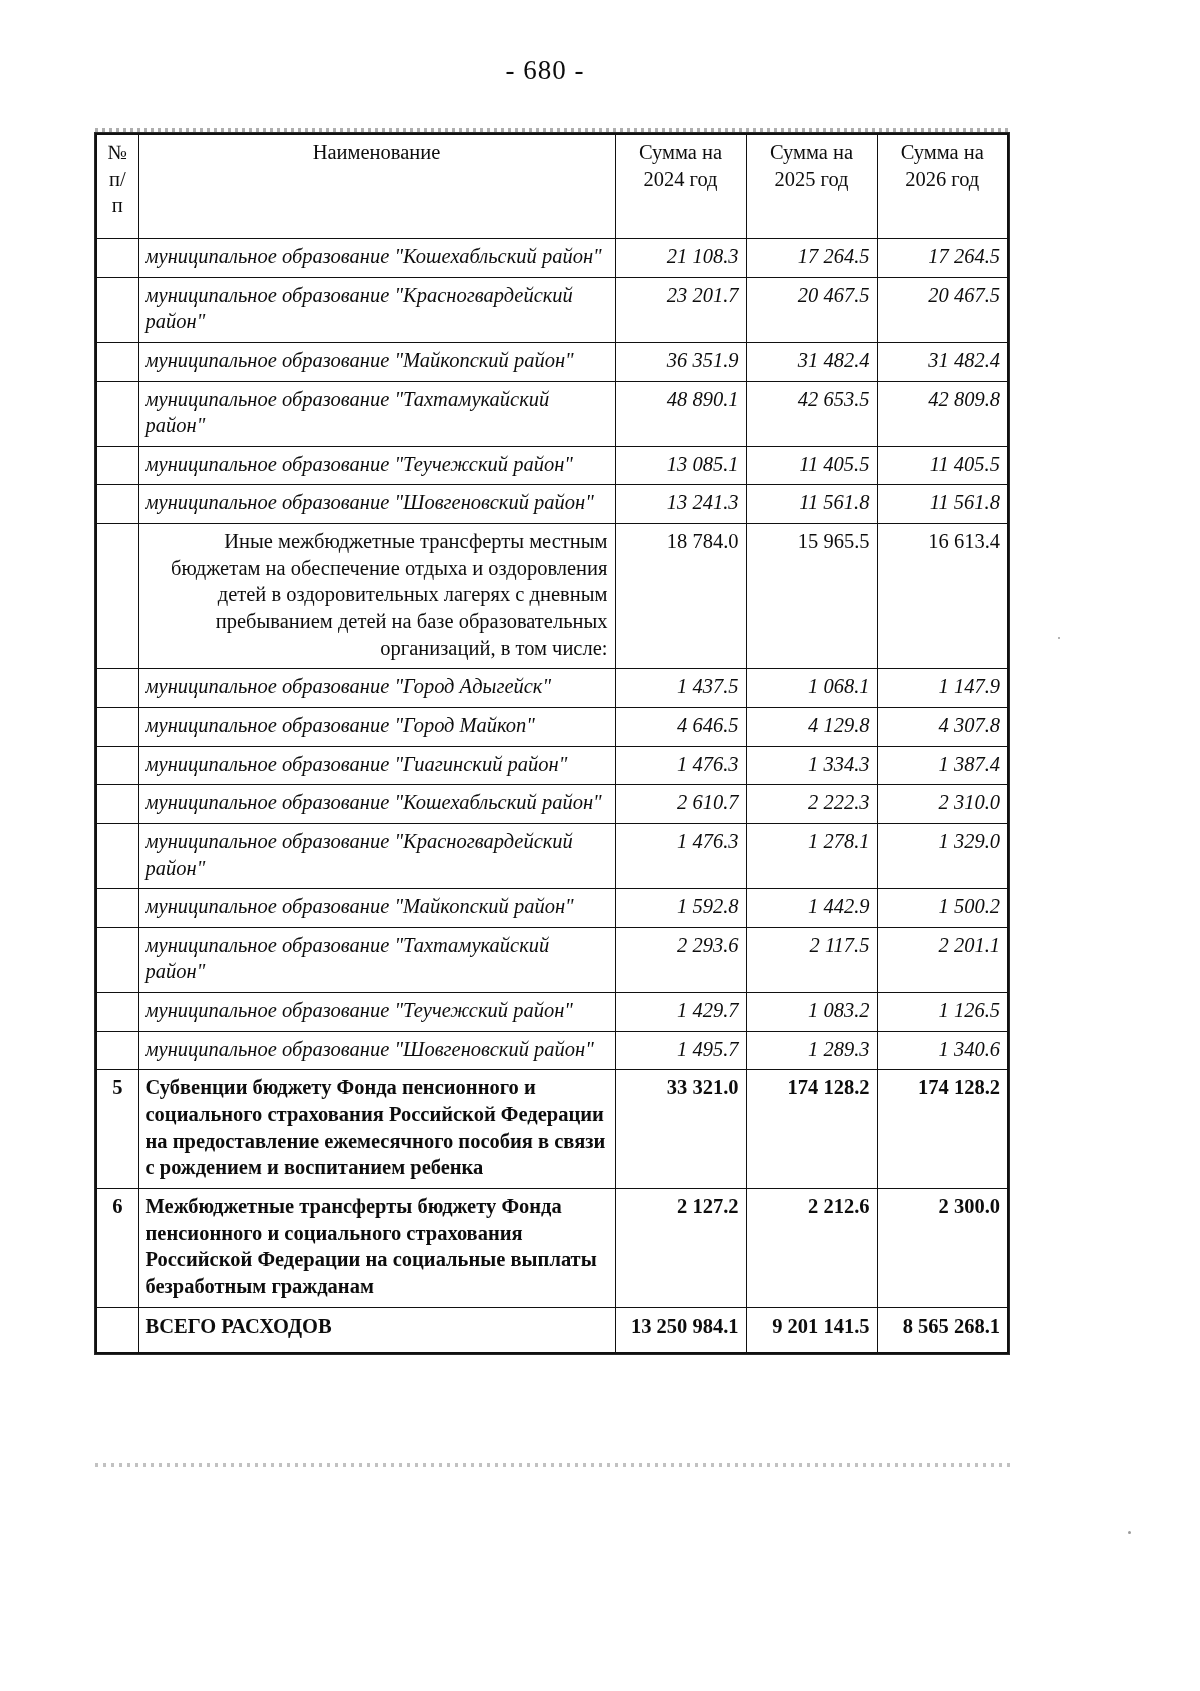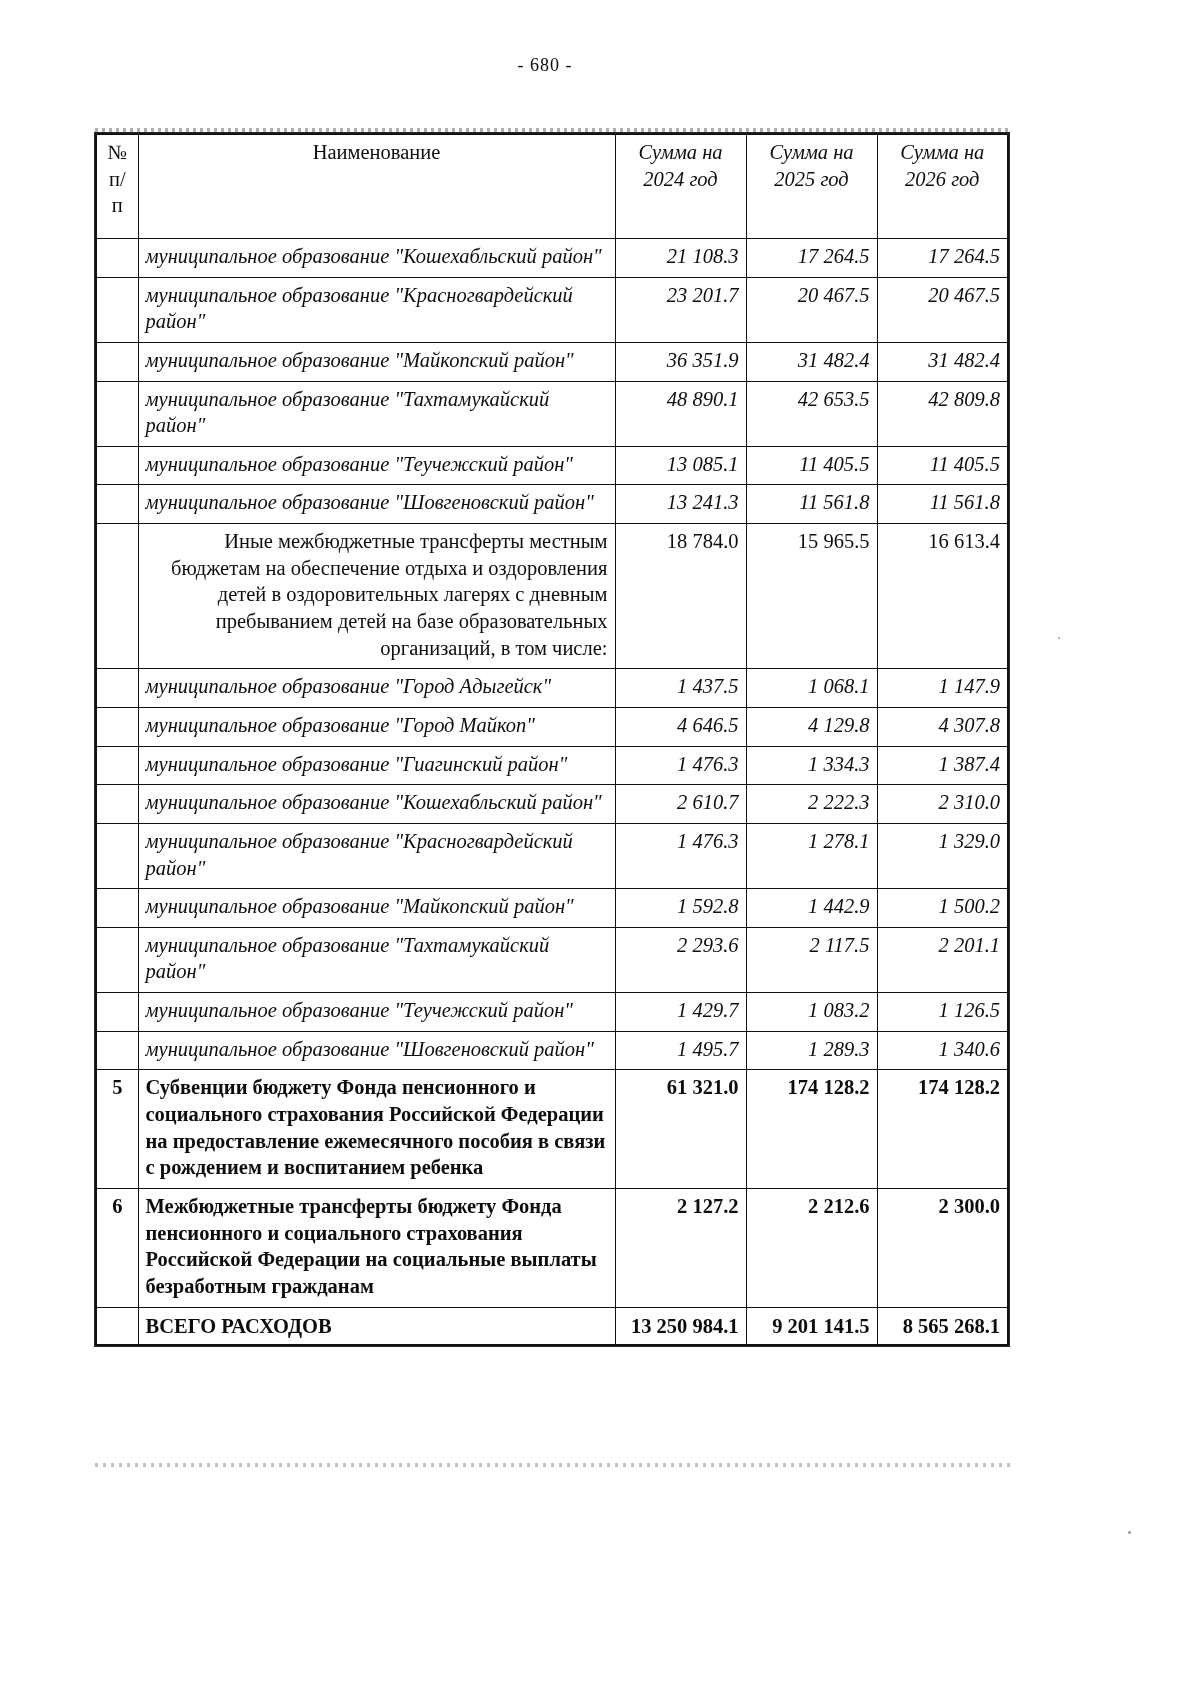--- a/index.html
+++ b/index.html
@@ -24,21 +24,21 @@
     height: 1691px;
     box-sizing: border-box;
   }
 
   .page-number {
     position: absolute;
     top: 55px;
     left: 0;
     width: 1090px;
     text-align: center;
-    font-size: 18px;
+    font-size: 27px;
     letter-spacing: 1px;
     font-family: "Liberation Serif", "DejaVu Serif", serif;
   }
 
   .table-wrap {
     position: absolute;
     left: 95px;
     top: 133px;
     width: 912px;
   }
@@ -78,21 +78,20 @@
     padding-bottom: 18px;
     font-size: 21px;
     line-height: 1.26;
     height: 92px;
   }
   .hdr-num {
     white-space: pre-line;
   }
   .hdr-sum {
     white-space: pre-line;
-    font-style: italic;
   }
 
   
   td.num {
     text-align: center;
     vertical-align: top;
     font-weight: bold;
     font-size: 21px;
     padding-top: 5px;
   }
@@ -125,21 +124,21 @@
   tr.bold td.num {
     font-weight: bold;
     font-style: normal;
   }
 
   tr.total td.name,
   tr.total td.val {
     font-weight: bold;
     font-style: normal;
   }
-  tr.total td { padding-top: 5px; padding-bottom: 5px; }
+  tr.total td { padding-top: 5px; padding-bottom: 13px; }
 
   
   .scan-edge {
     position: absolute;
     left: 95px;
     top: 128px;
     width: 915px;
     height: 5px;
     background: repeating-linear-gradient(90deg,
       rgba(60,60,60,0.55) 0px, rgba(60,60,60,0.55) 3px,
@@ -308,21 +307,21 @@
           <tr class="italic">
             <td class="num"></td>
             <td class="name">муниципальное образование "Шовгеновский район"</td>
             <td class="val">1 495.7</td>
             <td class="val">1 289.3</td>
             <td class="val">1 340.6</td>
           </tr>
           <tr class="bold">
             <td class="num">5</td>
             <td class="name">Субвенции бюджету Фонда пенсионного и социального страхования Российской Федерации на предоставление ежемесячного пособия в связи с рождением и воспитанием ребенка</td>
-            <td class="val">61 321.0</td>
+            <td class="val">33 321.0</td>
             <td class="val">174 128.2</td>
             <td class="val">174 128.2</td>
           </tr>
           <tr class="bold">
             <td class="num">6</td>
             <td class="name">Межбюджетные трансферты бюджету Фонда пенсионного и социального страхования Российской Федерации на социальные выплаты безработным гражданам</td>
             <td class="val">2 127.2</td>
             <td class="val">2 212.6</td>
             <td class="val">2 300.0</td>
           </tr>

